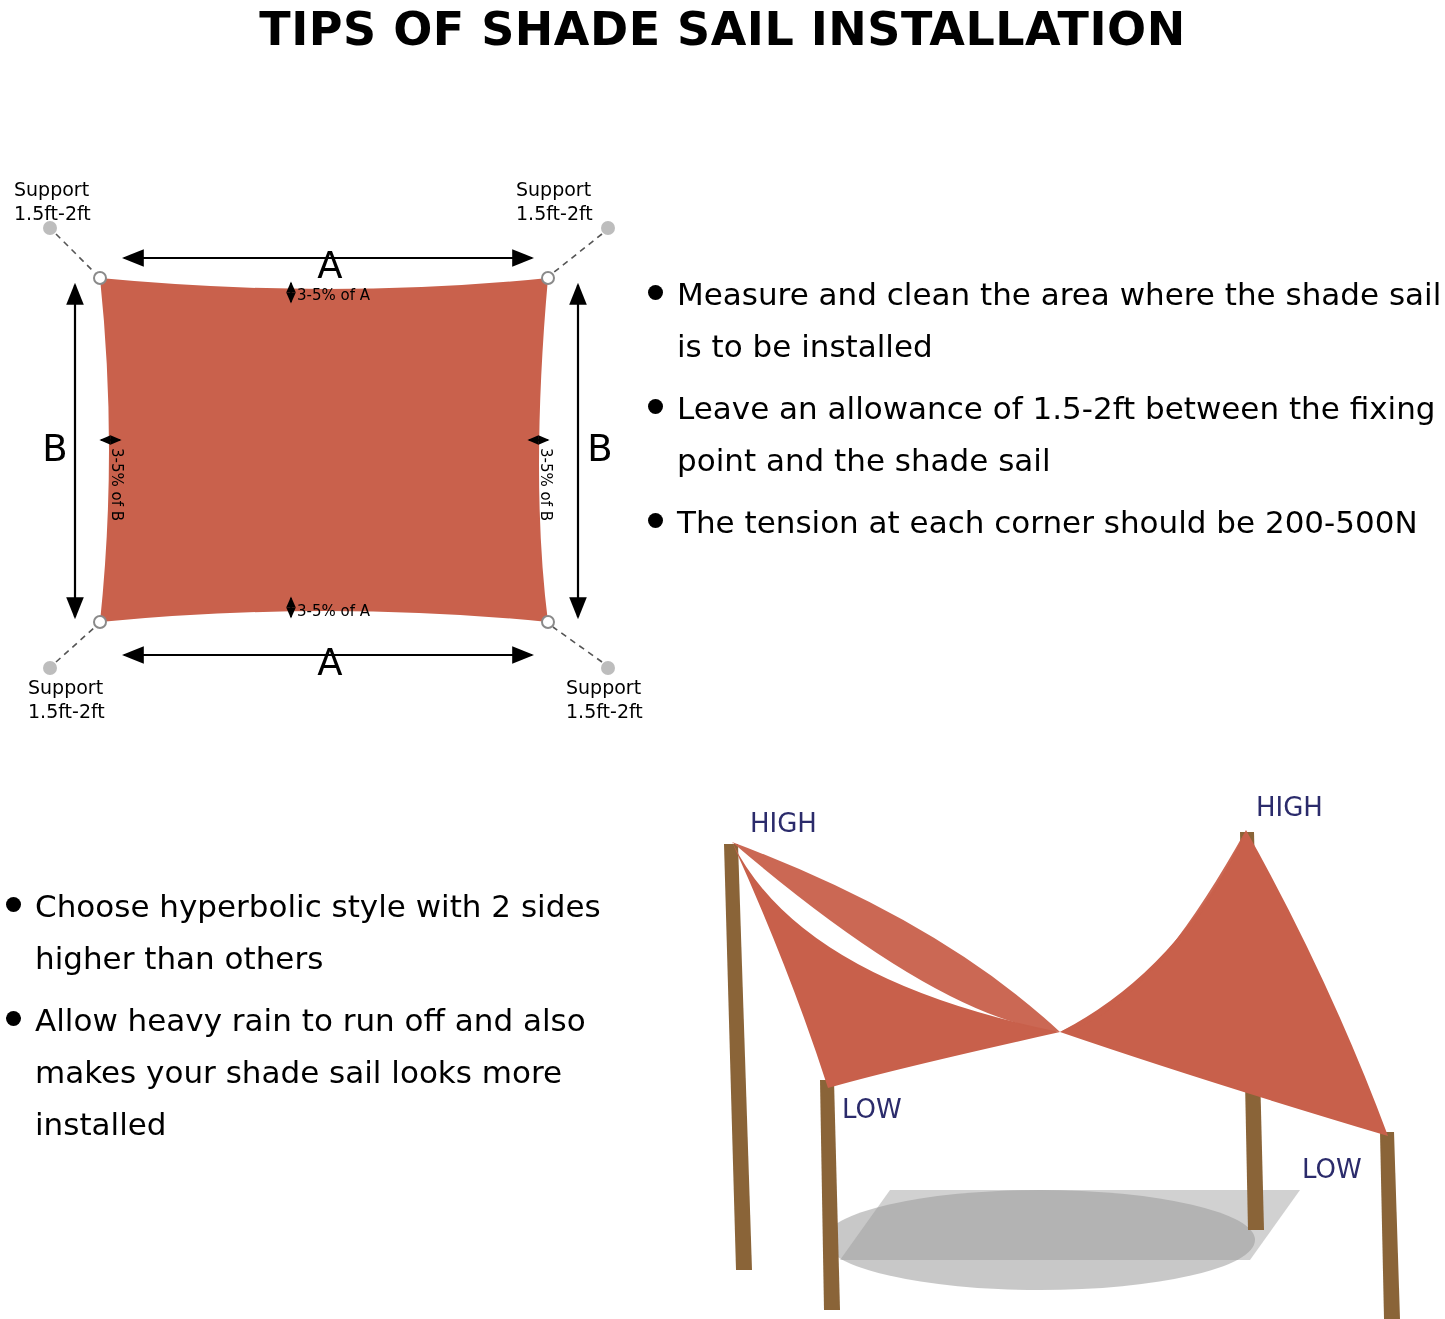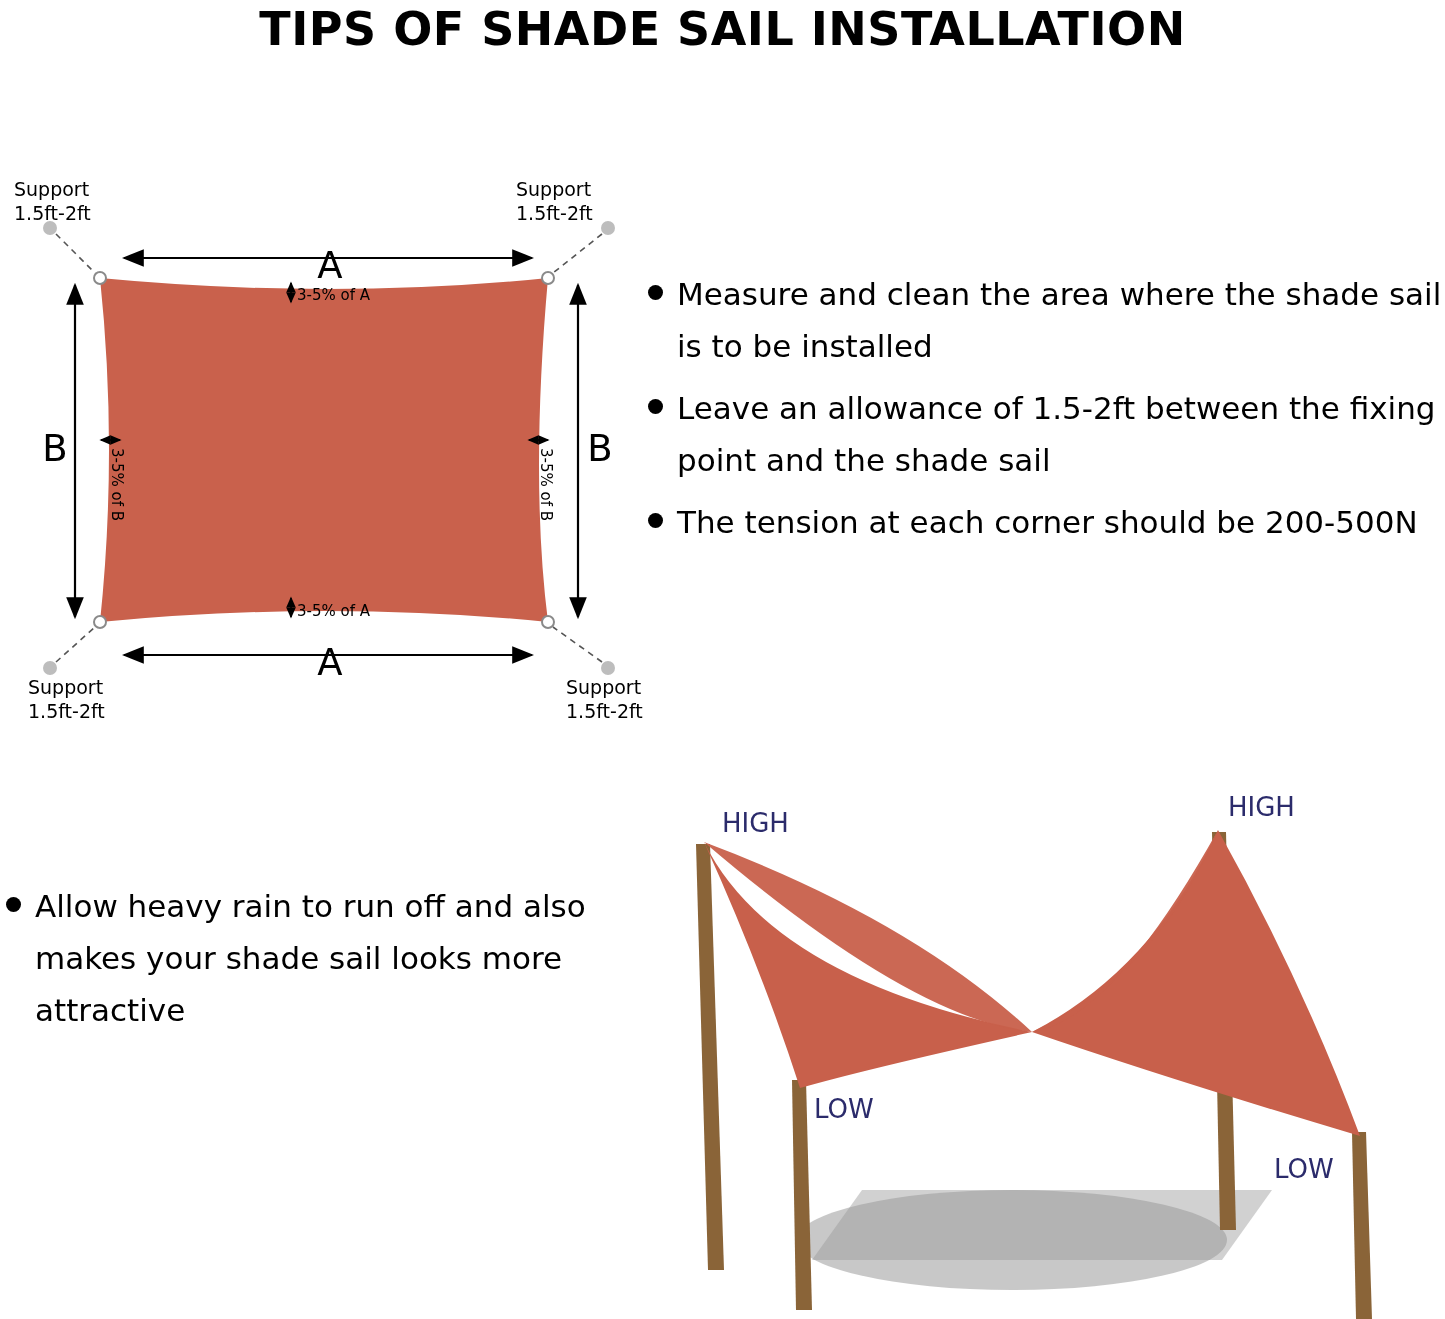--- a/index.html
+++ b/index.html
@@ -76,21 +76,21 @@
     left: 0px;
     top: 880px;
     width: 640px;
   }
   .bullets-bottom .bullet-dot {
     margin-left: 6px;
   }
   
   .bottom-diagram {
     position: absolute;
-    left: 612px;
+    left: 640px;
     top: 770px;
     width: 805px;
     height: 549px;
   }
   .bottom-diagram svg { display: block; }
 
   .hl-label {
     font-family: "DejaVu Sans", sans-serif;
     font-size: 26px;
     fill: #2b2b6b;
@@ -201,21 +201,25 @@
     </div>
     <div class="bullet-row">
       <span class="bullet-dot"></span>
       <span class="bullet-text">The tension at each corner should be 200-500N</span>
     </div>
   </div>
 
   <div class="bullets-bottom">
     <div class="bullet-row">
       <span class="bullet-dot"></span>
-      <span class="bullet-text">Allow heavy rain to run off and also makes your shade sail looks more attractive</span>
+      <span class="bullet-text">Choose hyperbolic style with 2 sides higher than others</span>
+    </div>
+    <div class="bullet-row">
+      <span class="bullet-dot"></span>
+      <span class="bullet-text">Allow heavy rain to run off and also makes your shade sail looks more installed</span>
     </div>
   </div>
 
   <div class="bottom-diagram">
     <svg width="805" height="549" viewBox="0 0 805 549" xmlns="http://www.w3.org/2000/svg">
 
       <ellipse cx="400" cy="470" rx="215" ry="50" fill="#9a9a9a" opacity="0.55"></ellipse>
       <path d="M 200 490 L 610 490 L 660 420 L 250 420 Z" fill="#9a9a9a" opacity="0.45"></path>
 
       <path d="M 84 74 L 98 74 L 112 500 L 96 500 Z" fill="#8a6438"></path>

